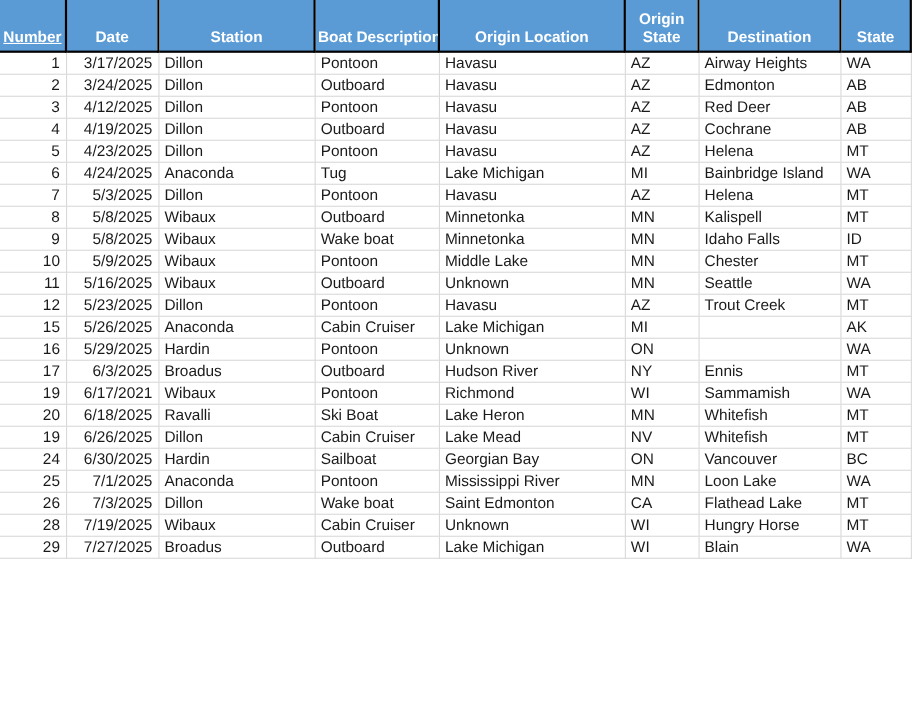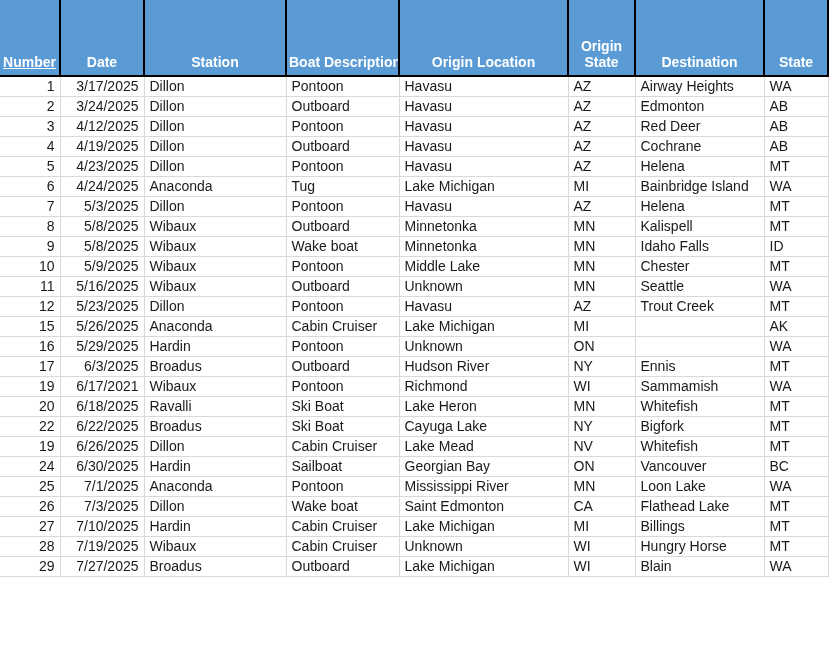--- a/index.html
+++ b/index.html
@@ -27,21 +27,21 @@
     background: #5B9BD5;
     color: #FFFFFF;
     font-weight: 700;
     font-size: 14px;
     line-height: 16px;
     text-align: center;
     vertical-align: bottom;
     padding: 2px 2px 5px 2px;
     border: 2px solid #000000;
     border-top: none;
-    height: 76px;
+    height: 47px;
     box-sizing: border-box;
     white-space: nowrap;
     overflow: hidden;
   }
   th.wrap {
     white-space: normal;
   }
   th:first-child {
     border-left: none;
     text-decoration: underline;
@@ -264,30 +264,20 @@
           <td class="align-right">20</td>
           <td class="align-right">6/18/2025</td>
           <td class="align-left">Ravalli</td>
           <td class="align-left">Ski Boat</td>
           <td class="align-left">Lake Heron</td>
           <td class="align-left">MN</td>
           <td class="align-left">Whitefish</td>
           <td class="align-left">MT</td>
         </tr>
         <tr>
-          <td class="align-right">22</td>
-          <td class="align-right">6/22/2025</td>
-          <td class="align-left">Broadus</td>
-          <td class="align-left">Ski Boat</td>
-          <td class="align-left">Cayuga Lake</td>
-          <td class="align-left">NY</td>
-          <td class="align-left">Bigfork</td>
-          <td class="align-left">MT</td>
-        </tr>
-        <tr>
           <td class="align-right">19</td>
           <td class="align-right">6/26/2025</td>
           <td class="align-left">Dillon</td>
           <td class="align-left">Cabin Cruiser</td>
           <td class="align-left">Lake Mead</td>
           <td class="align-left">NV</td>
           <td class="align-left">Whitefish</td>
           <td class="align-left">MT</td>
         </tr>
         <tr>
@@ -314,30 +304,20 @@
           <td class="align-right">26</td>
           <td class="align-right">7/3/2025</td>
           <td class="align-left">Dillon</td>
           <td class="align-left">Wake boat</td>
           <td class="align-left">Saint Edmonton</td>
           <td class="align-left">CA</td>
           <td class="align-left">Flathead Lake</td>
           <td class="align-left">MT</td>
         </tr>
         <tr>
-          <td class="align-right">27</td>
-          <td class="align-right">7/10/2025</td>
-          <td class="align-left">Hardin</td>
-          <td class="align-left">Cabin Cruiser</td>
-          <td class="align-left">Lake Michigan</td>
-          <td class="align-left">MI</td>
-          <td class="align-left">Billings</td>
-          <td class="align-left">MT</td>
-        </tr>
-        <tr>
           <td class="align-right">28</td>
           <td class="align-right">7/19/2025</td>
           <td class="align-left">Wibaux</td>
           <td class="align-left">Cabin Cruiser</td>
           <td class="align-left">Unknown</td>
           <td class="align-left">WI</td>
           <td class="align-left">Hungry Horse</td>
           <td class="align-left">MT</td>
         </tr>
         <tr>

